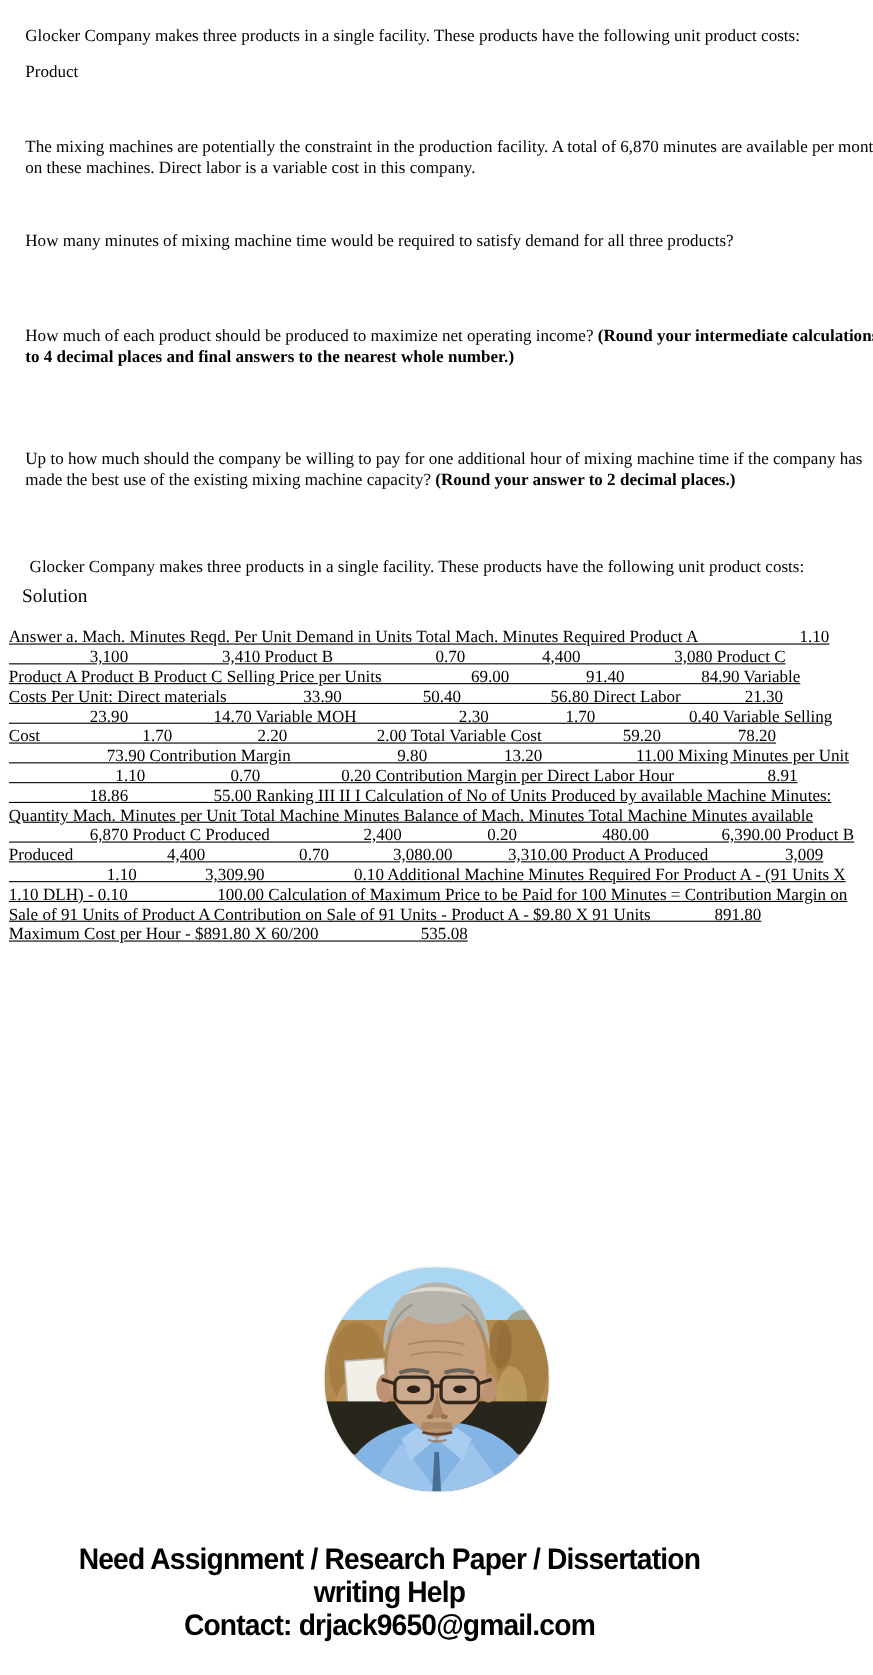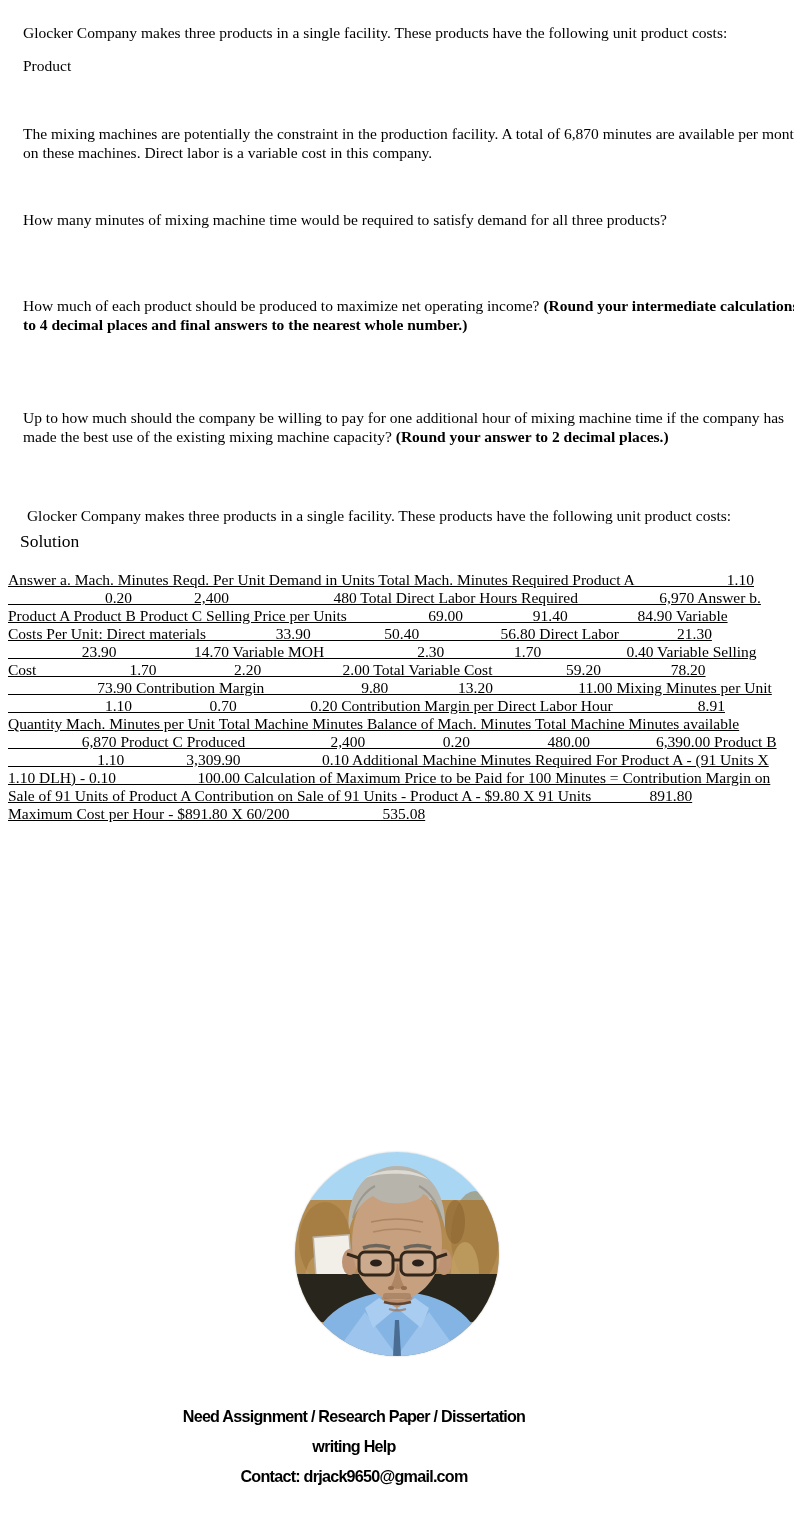--- a/index.html
+++ b/index.html
@@ -26,21 +26,21 @@
     position: absolute; left: 295px; top: 1152px;
     width: 204px; height: 204px; border-radius: 50%;
     overflow: hidden;
     box-shadow: 0 0 2px rgba(0,0,0,0.25);
   }
   .footer {
     position: absolute; left: 0; top: 1402px; width: 708px;
     text-align: center;
     font-family: "Liberation Sans", sans-serif;
     font-weight: bold;
-    font-size: 17px; line-height: 30px;
+    font-size: 27px; line-height: 30px;
     letter-spacing: -0.8px;
   }
   .footer-inner { transform: scaleX(0.95); transform-origin: 50% 0; }
 </style>
 </head>
 <body>
 
 <p class="para" style="top:9px">Glocker Company makes three products in a single facility. These products have the following unit product costs:</p>
 <p class="para" style="top:42px">Product</p>
 <p class="para" style="top:110px">The mixing machines are potentially the constraint in the production facility. A total of 6,870 minutes are available per month on these machines. Direct labor is a variable cost in this company.</p>
@@ -49,29 +49,31 @@
 <p class="para" style="top:282px"><span>How much of each product should be produced to maximize net operating income? </span><b>(Round your intermediate calculations to 4 decimal places and final answers to the nearest whole number.)</b></p>
 
 <p class="para" style="top:394px"><span>Up to how much should the company be willing to pay for one additional hour of mixing machine time if the company has made the best use of the existing mixing machine capacity? </span><b>(Round your answer to 2 decimal places.)</b></p>
 
 <p class="para pre" style="top:492px"> Glocker Company makes three products in a single facility. These products have the following unit product costs:</p>
 
 <h2 class="solution-heading">Solution</h2>
 
 <div class="sol-block">
   <div class="sol-line">Answer a. Mach. Minutes Reqd. Per Unit Demand in Units Total Mach. Minutes Required Product A                        1.10</div>
-  <div class="sol-line">                         0.20                2,400                           480 Total Direct Labor Hours Required                     6,970 Answer b.</div>
+  <div class="sol-line">                   3,100                      3,410 Product B                        0.70                  4,400                      3,080 Product C</div>
   <div class="sol-line">Product A Product B Product C Selling Price per Units                     69.00                  91.40                  84.90 Variable</div>
   <div class="sol-line">Costs Per Unit: Direct materials                  33.90                   50.40                     56.80 Direct Labor               21.30</div>
   <div class="sol-line">                   23.90                    14.70 Variable MOH                        2.30                  1.70                      0.40 Variable Selling</div>
   <div class="sol-line">Cost                        1.70                    2.20                     2.00 Total Variable Cost                   59.20                  78.20</div>
   <div class="sol-line">                       73.90 Contribution Margin                         9.80                  13.20                      11.00 Mixing Minutes per Unit</div>
   <div class="sol-line">                         1.10                    0.70                   0.20 Contribution Margin per Direct Labor Hour                      8.91</div>
+  <div class="sol-line">                   18.86                    55.00 Ranking III II I Calculation of No of Units Produced by available Machine Minutes:</div>
   <div class="sol-line">Quantity Mach. Minutes per Unit Total Machine Minutes Balance of Mach. Minutes Total Machine Minutes available</div>
   <div class="sol-line">                   6,870 Product C Produced                      2,400                    0.20                    480.00                 6,390.00 Product B</div>
+  <div class="sol-line">Produced                      4,400                      0.70               3,080.00             3,310.00 Product A Produced                  3,009</div>
   <div class="sol-line">                       1.10                3,309.90                     0.10 Additional Machine Minutes Required For Product A - (91 Units X</div>
   <div class="sol-line">1.10 DLH) - 0.10                     100.00 Calculation of Maximum Price to be Paid for 100 Minutes = Contribution Margin on</div>
   <div class="sol-line">Sale of 91 Units of Product A Contribution on Sale of 91 Units - Product A - $9.80 X 91 Units               891.80</div>
   <div class="sol-line">Maximum Cost per Hour - $891.80 X 60/200                        535.08</div>
 </div>
 
 <div class="avatar-wrap">
   <svg width="204" height="204" viewBox="0 0 204 204" xmlns="http://www.w3.org/2000/svg">
 
     <rect x="0" y="0" width="204" height="204" fill="#a9d6f2"></rect>

